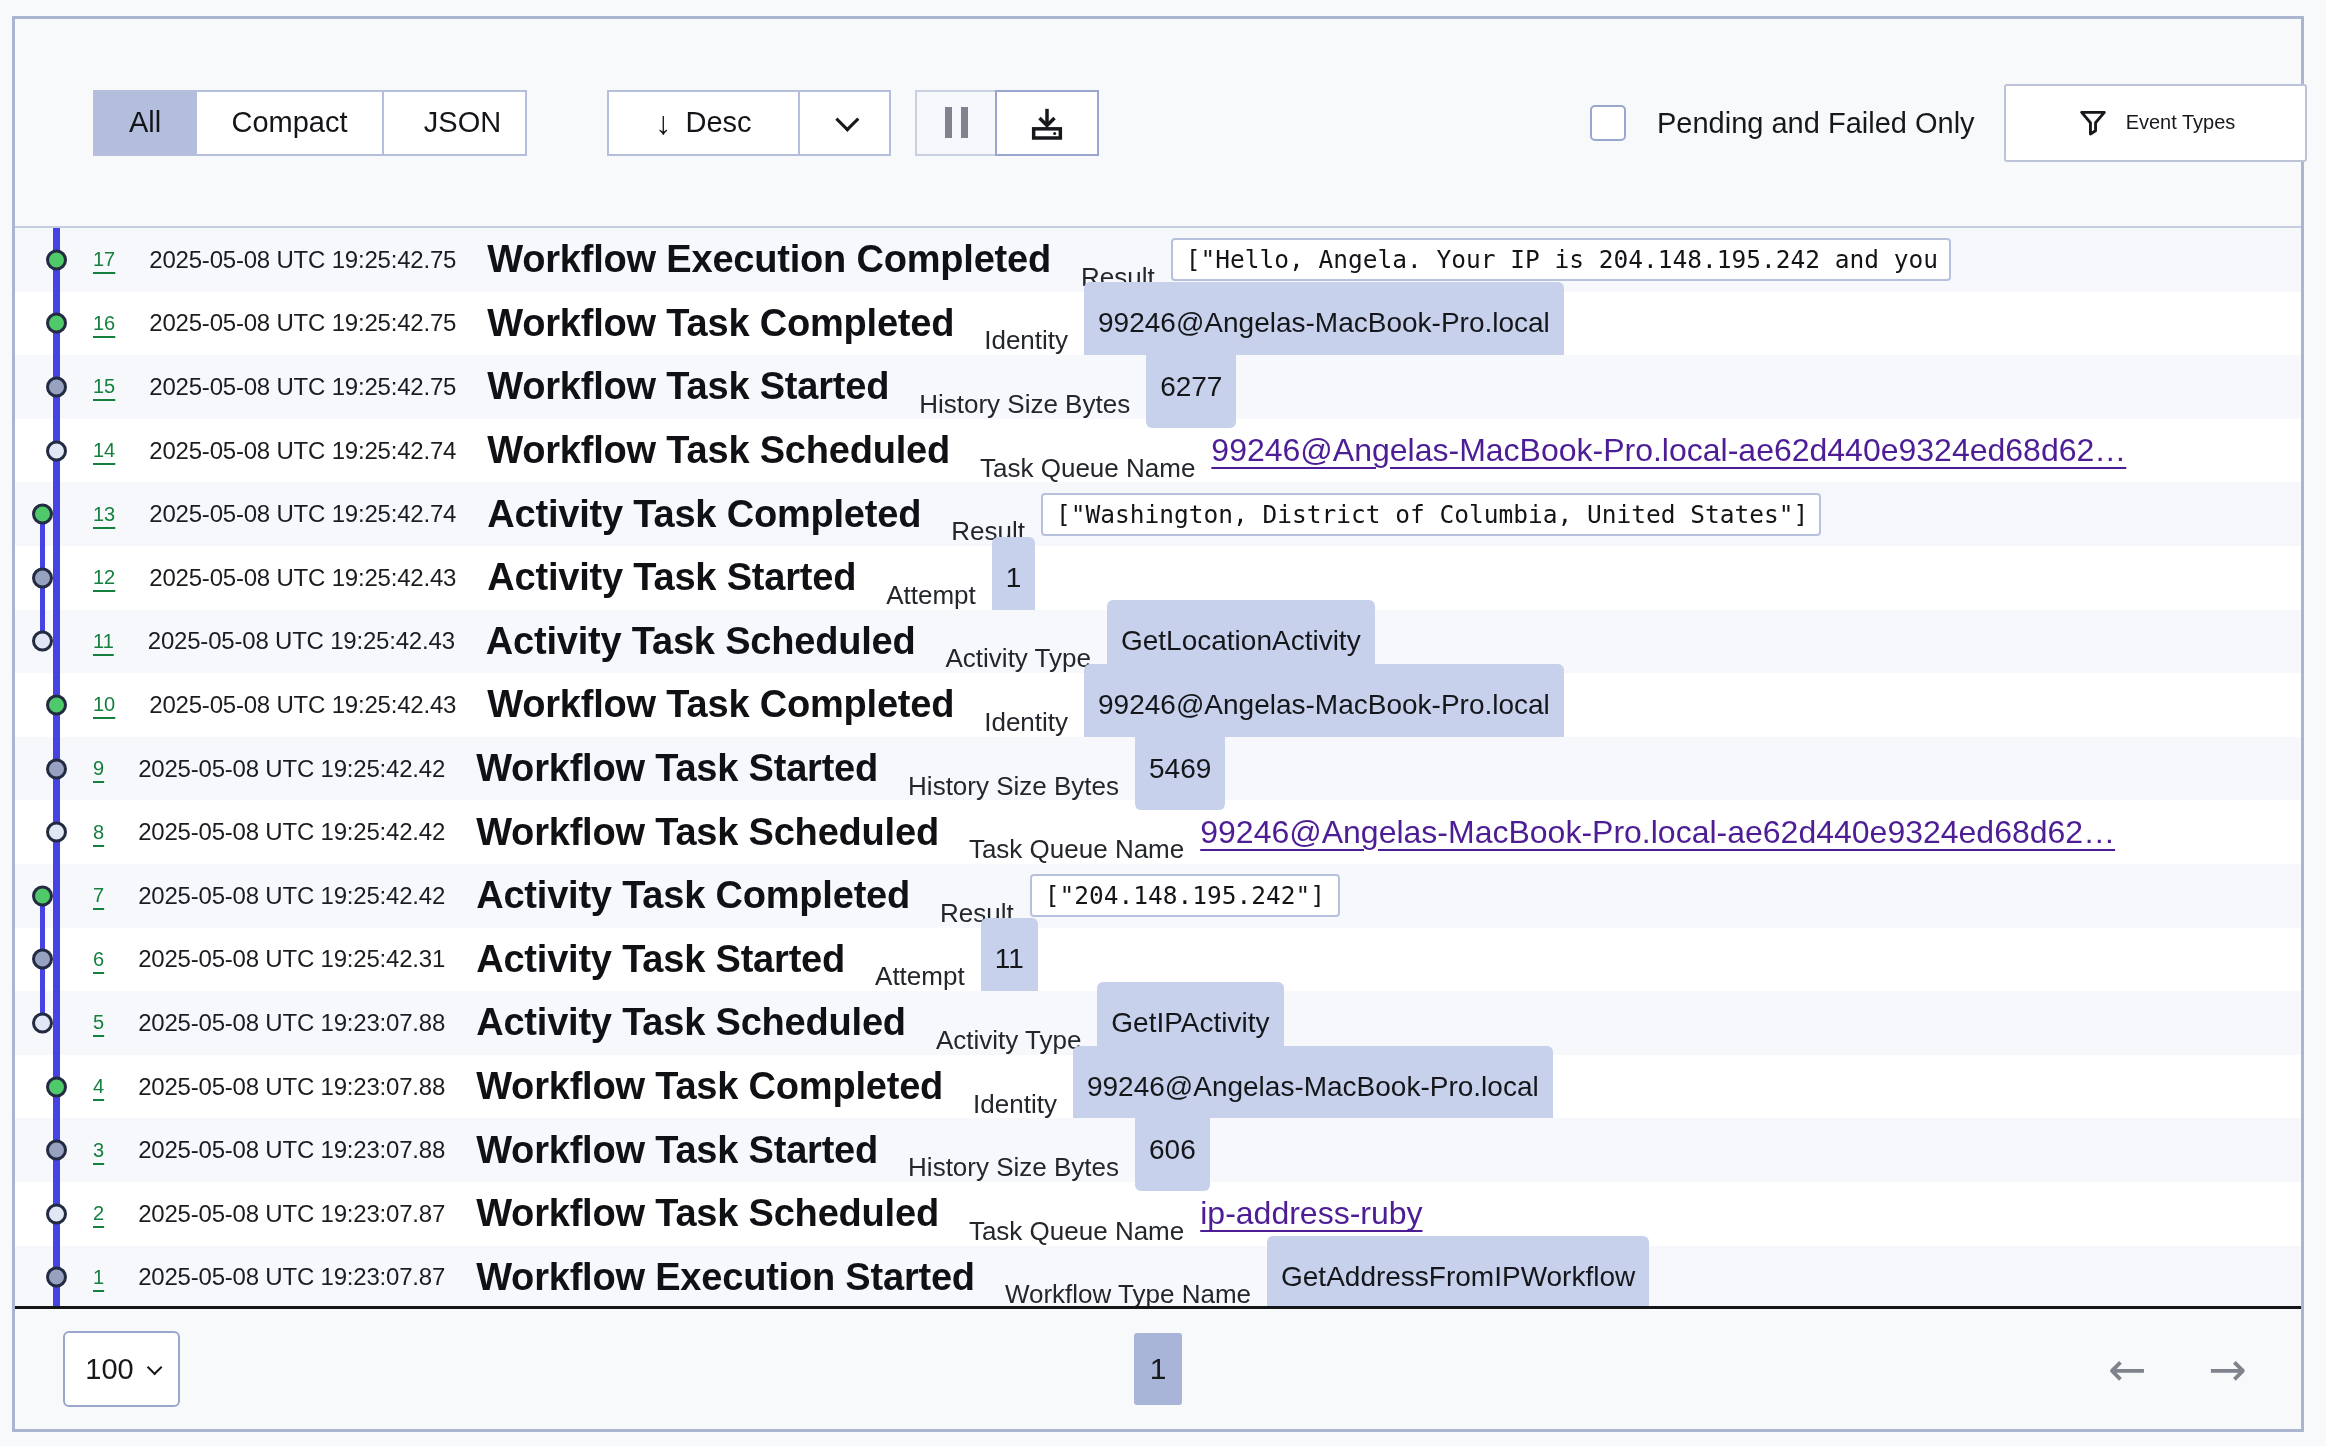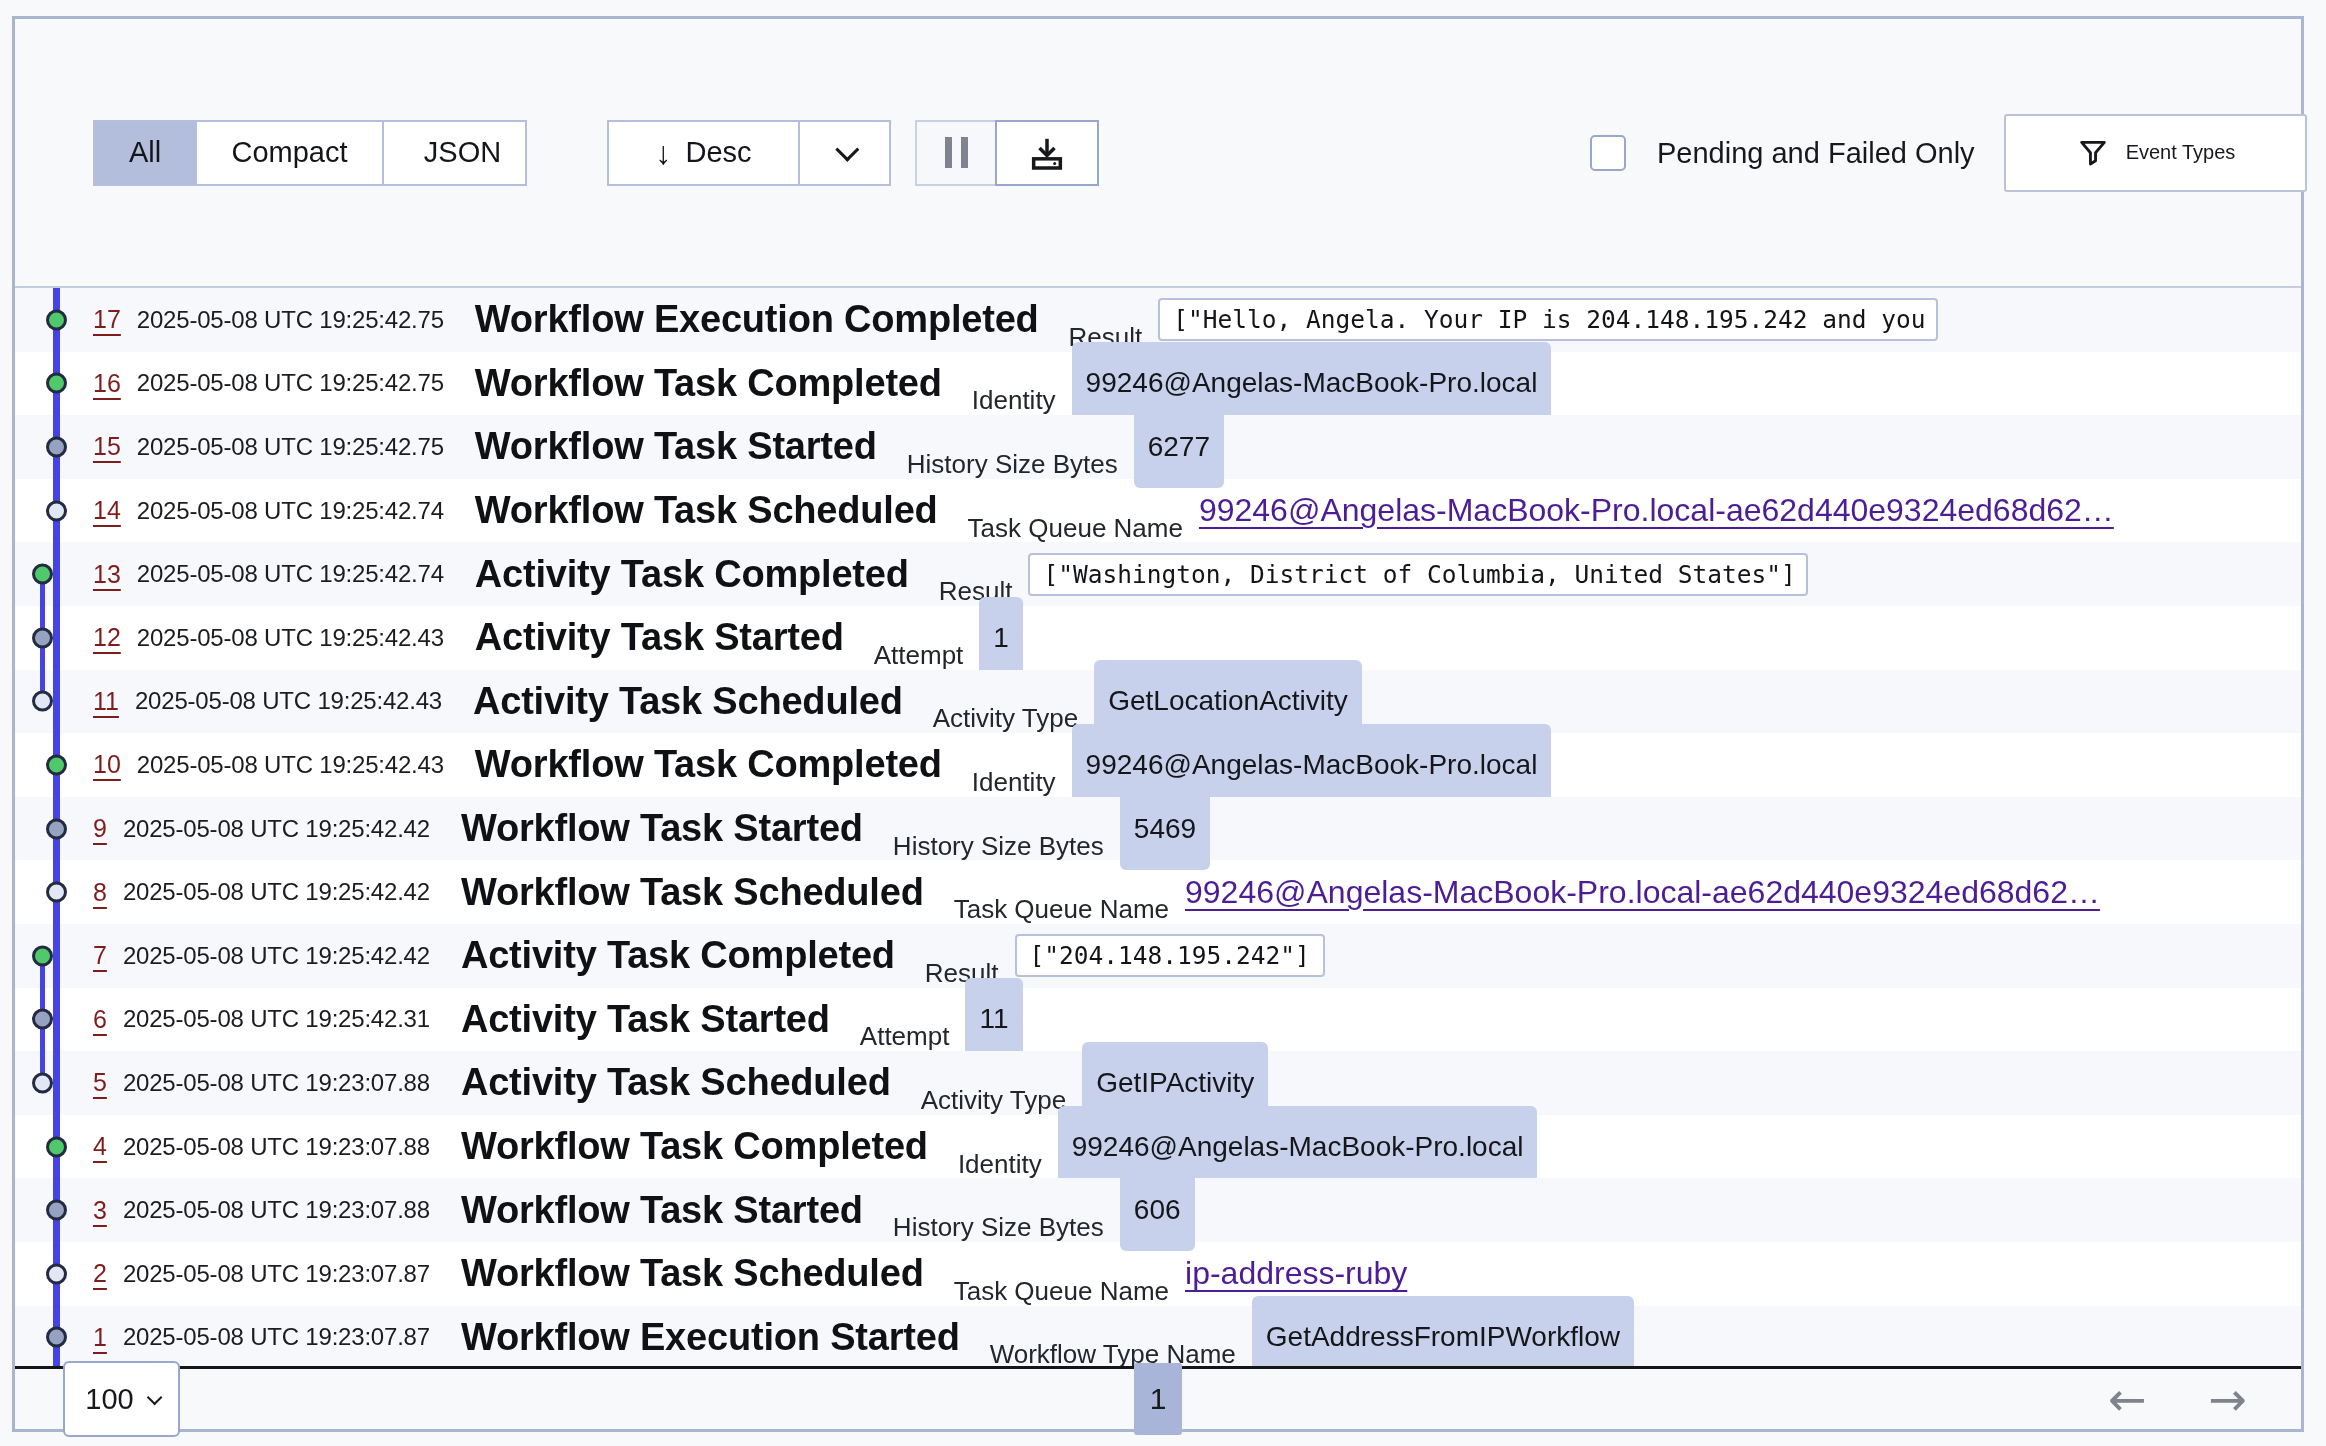--- a/index.html
+++ b/index.html
@@ -13,21 +13,21 @@
   }
   .panel {
     position:absolute; left:12px; top:16px;
     width:2292px; height:1416px;
     border:3px solid var(--panel-border,#abb5d0);
     background:#f8f9fb;
     display:flex; flex-direction:column;
   }
   
   .toolbar {
-    position:relative; height:269px; flex:none;
+    position:relative; height:209px; flex:none;
     border-bottom:2px solid #c5cddf;
     background:#f8f9fb;
   }
   .tb { position:absolute; top:50%; transform:translateY(-50%); }
   .segmented {
     display:flex; height:66px;
     border:2px solid #b6bedd; background:#fff;
   }
   .seg {
     display:flex; align-items:center; justify-content:center;
@@ -96,23 +96,23 @@
     position:absolute; left:31px; top:50%; transform:translateY(-50%);
     width:21px; height:21px; border-radius:50%;
     border:3px solid var(--dot-border,#222b41);
     z-index:2;
   }
   .dot.branch { left:17px; }
   .dot.completed { background:var(--dot-completed,#4fc96a); }
   .dot.started   { background:var(--dot-started,#97a1c0); }
   .dot.scheduled { background:var(--dot-scheduled,#e2e7f5); }
   .ev-num {
-    font-size:25px; font-weight:500; color:#7f1d1d;
+    font-size:20px; font-weight:500; color:#15803d;
     text-decoration:underline; text-decoration-thickness:2px; text-underline-offset:6px;
-    margin-right:16px; cursor:pointer;
+    margin-right:34px; cursor:pointer;
   }
   .ev-time { font-size:24px; letter-spacing:-0.2px; margin-right:31px; color:#1b1c20; }
   .ev-name { font-size:38px; font-weight:bold; letter-spacing:-0.2px; margin-right:30px; color:#101114; }
   .attr-label { font-size:26px; color:#23262b; margin-right:16px;margin-top:35px; }
   .val-badge {
     font-size:28px; font-weight:500;
     background:var(--badge-bg,#c7d1ec);
     padding:25px 14px; border-radius:6px; color:#15161a;
   }
   .val-code {

